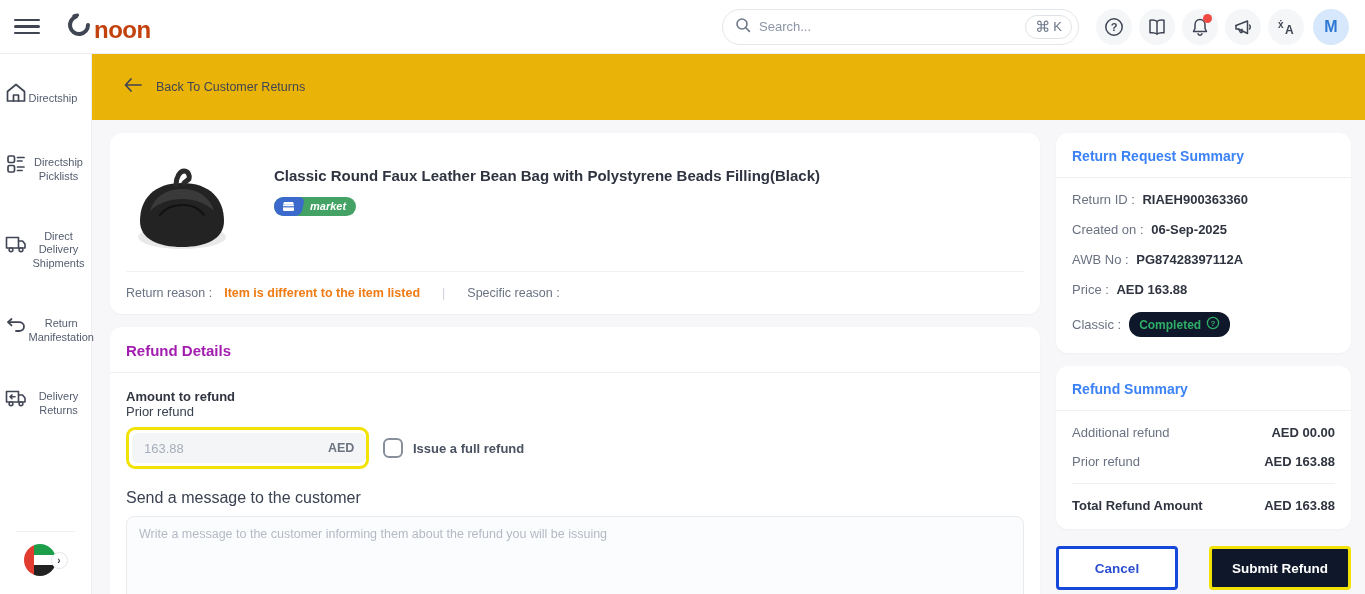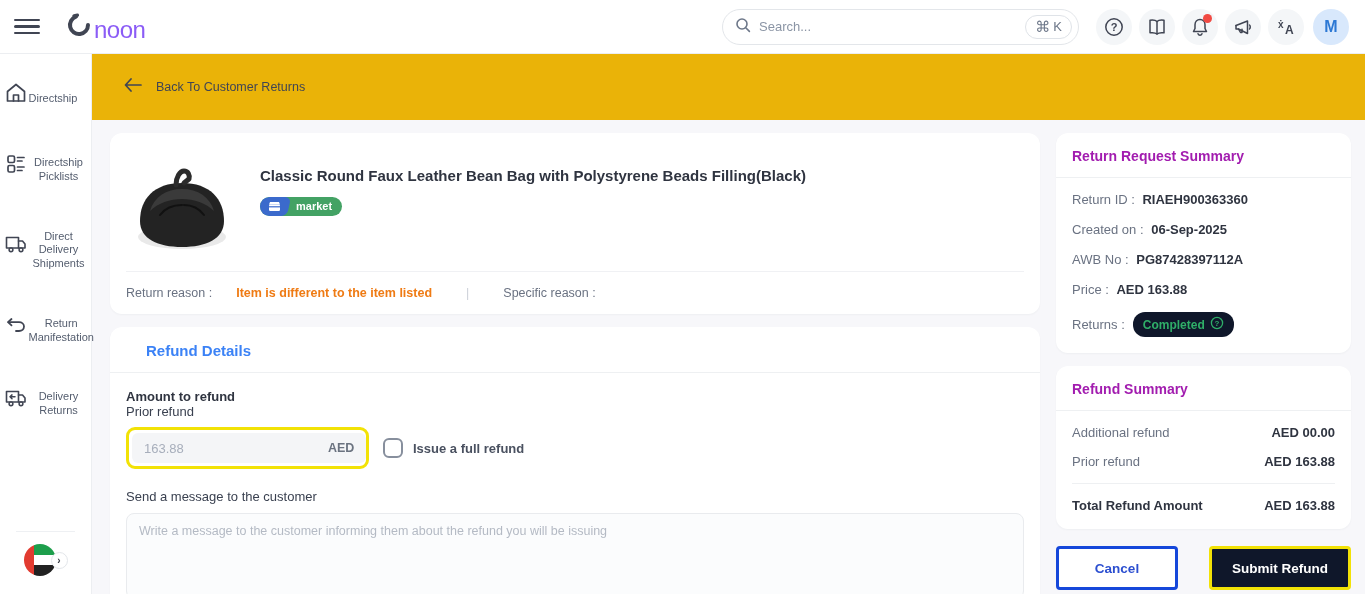--- a/index.html
+++ b/index.html
@@ -6,21 +6,21 @@
   html,body { width:1365px; height:594px; overflow:hidden; background:#fff;
     font-family:"Liberation Sans", sans-serif; color:#404553; }
 
   
   .topbar { height:54px; background:#fff; border-bottom:1px solid #eceef1;
     display:flex; align-items:center; padding:0 16px 0 14px; }
   .hamburger { width:26px; height:26px; display:flex; flex-direction:column; justify-content:center;
     gap:4px; cursor:pointer; margin-right:26px; }
   .hamburger span { display:block; height:2.5px; background:#404553; border-radius:2px; }
   .brand { display:flex; align-items:flex-end; gap:2px; cursor:pointer; }
-  .brand-text { font-size:24px; font-weight:normal; letter-spacing:-0.5px; color:#8b5cf6; line-height:1; }
+  .brand-text { font-size:24px; font-weight:bold; letter-spacing:-0.5px; color:#c2410c; line-height:1; }
   .topbar-spacer { flex:1; }
   .search-pill { width:357px; height:36px; border:1px solid #e3e6ea; border-radius:18px;
     display:flex; align-items:center; padding:0 6px 0 12px; background:#fff; margin-right:10px; }
   .search-pill .ph { flex:1; font-size:13px; color:#8b95a5; margin-left:8px; }
   .kbd { display:flex; align-items:center; gap:3px; border:1px solid #dfe3e8; border-radius:13px;
     padding:2px 9px; color:#6d7789; font-size:13px; }
   .iconbtn { width:36px; height:36px; border-radius:50%; background:#f4f6f8; display:flex;
     align-items:center; justify-content:center; margin-left:7px; cursor:pointer; position:relative; }
   .iconbtn svg { display:block; }
   .bell-dot { position:absolute; top:5px; right:6px; width:9px; height:9px; background:#f14a43;
@@ -52,65 +52,65 @@
   .back-link { display:flex; align-items:center; gap:14px; cursor:pointer; }
   .back-link .txt { font-size:12.5px; color:#404553; }
 
   .content { display:flex; gap:16px; padding:13px 14px 0 18px; align-items:flex-start; }
   .col-left { width:930px; }
   .col-right { width:295px; }
   .card { background:#fff; border-radius:12px; box-shadow:0 1px 2px rgba(30,40,60,0.04); }
 
   
   .product-card { padding:18px 16px 14px; margin-bottom:13px; }
-  .product-row { display:flex; gap:22px; padding:8px 0 16px; }
+  .product-row { display:flex; gap:36px; padding:8px 0 16px; }
   .product-img { width:112px; height:96px; flex:none; }
   .product-info { padding-top:6px; }
   .product-title { font-size:15px; font-weight:bold; color:#2f3440; line-height:1.45; max-width:640px; }
   .market-badge { display:inline-flex; align-items:center; height:19px; border-radius:10px;
     overflow:hidden; background:#43a264; margin-top:10px; }
   .market-badge .seg-blue { background:#3b6acc; height:100%; width:32px; display:flex; align-items:center;
     justify-content:center; border-radius:10px 6px 6px 10px; transform:skewX(-12deg); margin-left:-3px; padding-left:3px; }
   .market-badge .seg-blue svg { transform:skewX(12deg); }
-  .market-badge .seg-txt { color:#fff; font-size:11px; font-weight:bold; padding:0 10px 0 7px; }
+  .market-badge .seg-txt { color:#fff; font-size:11px; font-weight:bold; font-style:italic; padding:0 10px 0 7px; }
   .reason-row { border-top:1px solid #f0f1f4; padding-top:14px; display:flex; align-items:center;
-    gap:24px; font-size:12.5px; }
+    gap:12px; font-size:12.5px; }
   .reason-label { color:#6a7282; }
   .reason-value { color:#ef7b14; font-weight:bold; }
   .reason-sep { color:#ccd1d9; margin:0 10px; }
 
   
   .refund-card { overflow:hidden; }
   .card-head { padding:15px 16px 12px; border-bottom:1px solid #eef0f2; }
-  .card-head .t { font-size:15px; font-weight:bold; color:#3b82f6;margin-left:20px; }
+  .card-head .t { font-size:15px; font-weight:bold; color:#a21caf; }
   .refund-body { padding:16px; }
   .amount-label { font-size:13px; font-weight:bold; color:#2f3440; }
   .prior-label { font-size:13px; color:#3a4150; margin-bottom:8px; }
   .amount-row { display:flex; align-items:center; }
   .amount-box { width:243px; height:42px; border:3px solid #f2e206; border-radius:9px;
     display:flex; align-items:center; background:#fff; padding:3px; }
   .amount-input { flex:1; height:100%; background:#f4f5f7; border-radius:6px; display:flex;
     align-items:center; padding:0 12px; }
   .amount-input input { flex:1; border:none; outline:none; background:transparent; font-size:13px;
     color:#404553; font-family:"Liberation Sans", sans-serif; min-width:0; }
   .amount-input input::placeholder { color:#a7aebb; }
   .currency { font-size:12.5px; font-weight:bold; color:#6b7380; margin-left:8px; }
   .checkbox { width:20px; height:20px; border:2.5px solid #878f9d; border-radius:6px; background:#fff;
     margin:0 10px 0 14px; cursor:pointer; flex:none; }
   .full-refund-label { font-size:13px; font-weight:bold; color:#4a5160; }
-  .msg-label { font-size:13px; color:#3a4150; margin:20px 0 9px; }
+  .msg-label { font-size:16px; color:#3a4150; margin:20px 0 9px; }
   .msg-area { width:100%; height:86px; background:#fbfcfd; border:1px solid #e9ebee; border-radius:8px;
     padding:10px 12px; font-size:12.5px; color:#404553; resize:none; outline:none;
     font-family:"Liberation Sans", sans-serif; }
   .msg-area::placeholder { color:#b4bac4; }
 
   
   .summary-card { margin-bottom:13px; }
   .sum-head { padding:14px 16px 12px; border-bottom:1px solid #eef0f2; }
-  .sum-head .t { font-size:14px; font-weight:bold; color:#a21caf; }
+  .sum-head .t { font-size:14px; font-weight:bold; color:#3b82f6; }
   .sum-body { padding:14px 16px 16px; }
   .sum-row { font-size:13px; margin-bottom:15px; color:#6a7282; }
   .sum-row b { color:#2f3440; margin-left:4px; }
   .status-row { display:flex; align-items:center; font-size:13px; color:#6a7282; }
   .status-pill { display:inline-flex; align-items:center; gap:5px; background:#0f172a; color:#2fae68;
     font-size:12px; font-weight:bold; border-radius:12px; padding:4px 10px; margin-left:8px; }
   .kv-row { display:flex; justify-content:space-between; align-items:center; font-size:13px;
     margin-bottom:14px; }
   .kv-row .k { color:#6a7282; }
   .kv-row .v { color:#2f3440; font-weight:bold; }
@@ -358,21 +358,21 @@
             </div>
             <div class="sum-row">
               <span>AWB No :</span>
               <b>PG87428397112A</b>
             </div>
             <div class="sum-row">
               <span>Price :</span>
               <b>AED 163.88</b>
             </div>
             <div class="status-row">
-              <span>Returns :</span>
+              <span>Classic :</span>
               <span class="status-pill">
                 <span>Completed</span>
                 <span>
                   <svg width="14" height="14" viewBox="0 0 14 14" fill="none">
                     <circle cx="7" cy="7" r="5.6" stroke="#2fae68" stroke-width="1.3"></circle>
                     <text x="7" y="10" text-anchor="middle" font-size="8" font-weight="bold" fill="#2fae68" font-family="Liberation Sans, sans-serif">?</text>
                   </svg>
                 </span>
               </span>
             </div>

